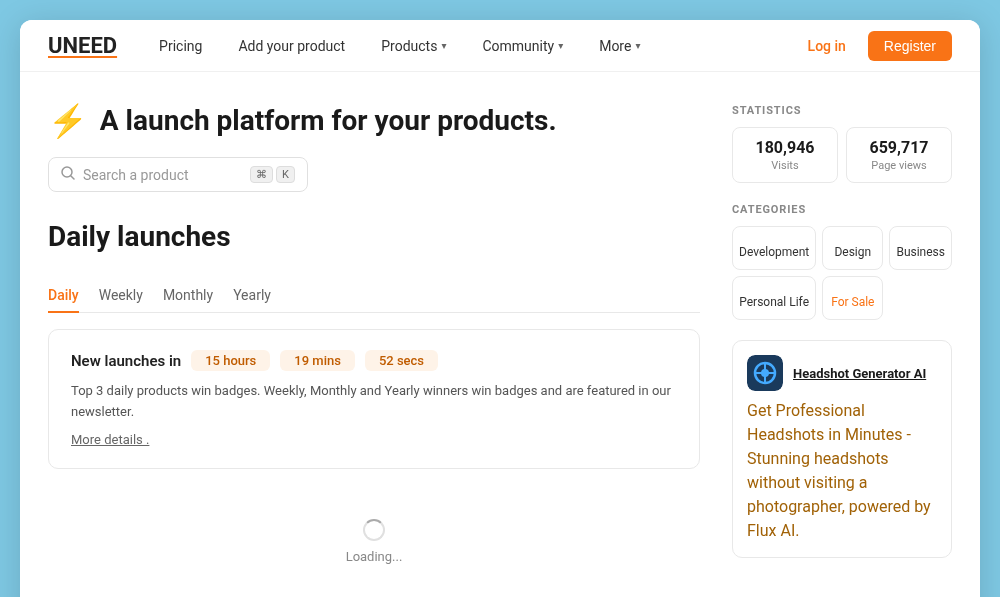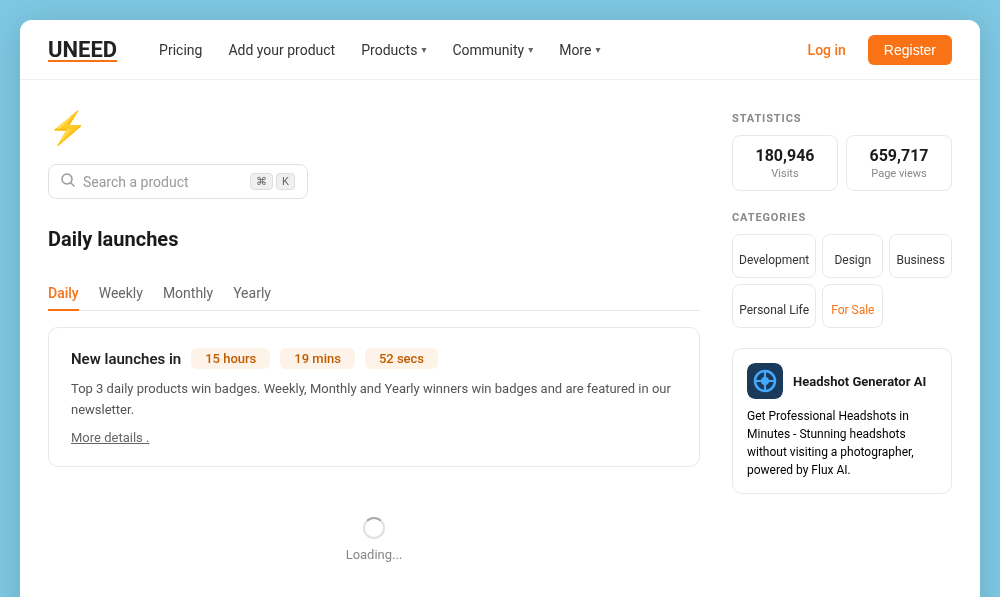--- a/index.html
+++ b/index.html
@@ -18,37 +18,37 @@
       box-shadow: 0 4px 32px rgba(0,0,0,0.15);
       width: 960px;
       min-height: 560px;
       overflow: hidden;
     }
     
     .navbar {
       display: flex;
       align-items: center;
       padding: 3px 28px;
-      height: 60px;
+      height: 52px;
       border-bottom: 1px solid #f0f0f0;
       background: #fff;
     }
     .logo {
       font-size: 22px;
       font-weight: 700;
       color: #222;
       margin-right: 32px;
       display: flex;
       align-items: center;
       gap: 2px;
     }
     .nav-links {
       display: flex;
       align-items: center;
-      gap: 6px;
+      gap: 16px;
       flex: 1;
     }
     .nav-link {
       padding: 6px 10px;
       font-size: 14px;
       color: #333;
       cursor: pointer;
       border-radius: 6px;
       display: flex;
       align-items: center;
@@ -140,21 +140,21 @@
     .kbd {
       background: #f0f0f0;
       border: 1px solid #ddd;
       border-radius: 4px;
       font-size: 11px;
       padding: 1px 5px;
       color: #666;
     }
     
     .section-title {
-      font-size: 20px;
+      font-size: 28px;
       font-weight: 700;
       color: #1a1a1a;
       margin-bottom: 16px;
     }
     
     .tabs {
       display: flex;
       gap: 20px;
       margin-bottom: 16px;
       border-bottom: 1px solid #e8e8e8;
@@ -298,24 +298,25 @@
       width: 36px;
       height: 36px;
       border-radius: 8px;
       overflow: hidden;
       flex-shrink: 0;
     }
     .promo-title {
       font-size: 13px;
       font-weight: 700;
       color: #1a1a1a;
+      text-decoration: underline;
     }
     .promo-desc {
-      font-size: 12px;
-      color: #000000;
+      font-size: 16px;
+      color: #a16207;
       line-height: 1.5;
     }
   </style>
 </head>
 <body>
 
 <div class="browser-window">
 
   <nav class="navbar">
     <div class="logo">
@@ -346,20 +347,21 @@
       <button class="btn-register">Register</button>
     </div>
   </nav>
 
   <div class="main-content">
 
     <div class="left-panel">
 
       <div class="hero">
         <span class="bolt-icon">⚡</span>
+        <h1 class="hero-title">A launch platform for your products.</h1>
       </div>
 
       <div class="search-bar">
         <span class="search-icon-svg">
           <svg width="14" height="14" viewBox="0 0 14 14" fill="none">
             <circle cx="6" cy="6" r="5" stroke="#999" stroke-width="1.5"></circle>
             <line x1="10" y1="10" x2="13" y2="13" stroke="#999" stroke-width="1.5" stroke-linecap="round"></line>
           </svg>
         </span>
         <span class="search-text">Search a product</span>

